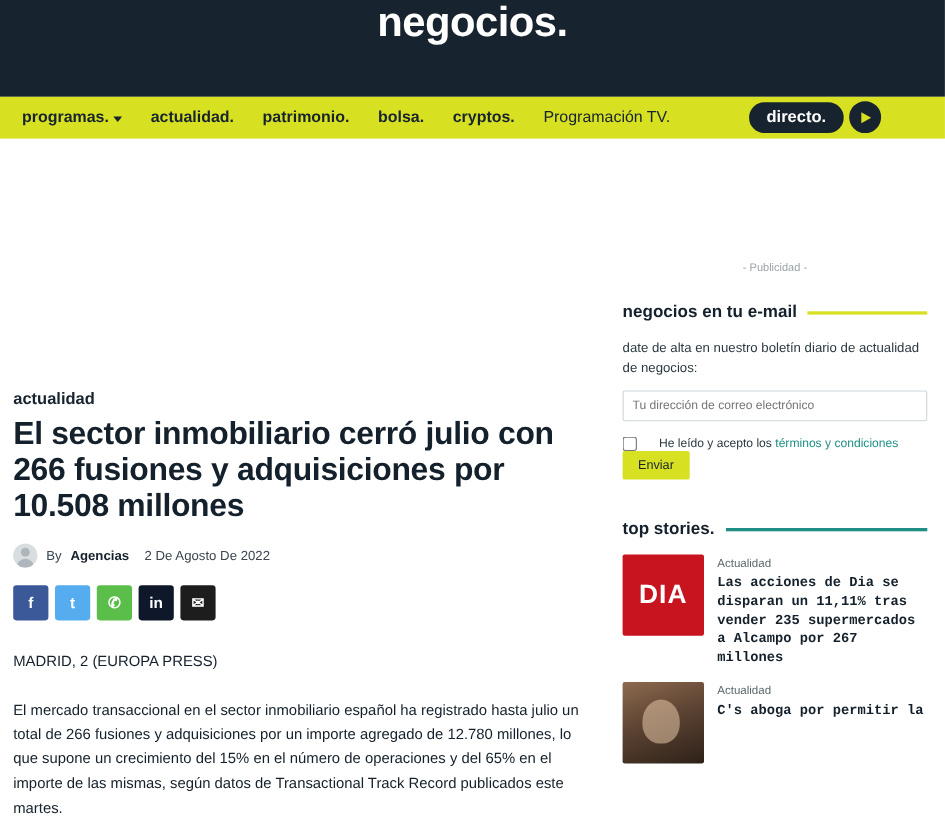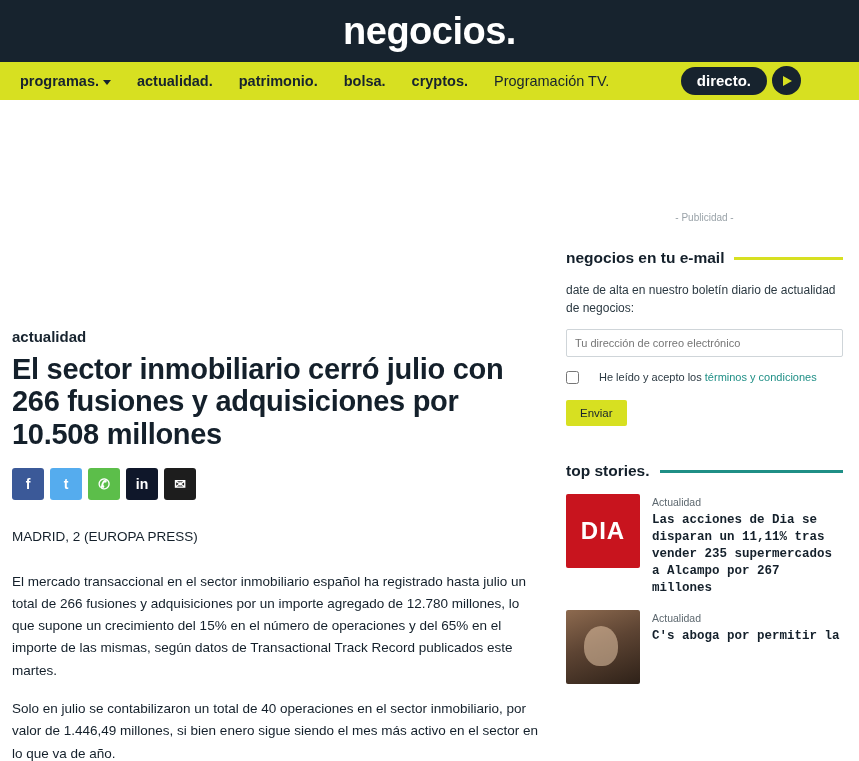--- a/index.html
+++ b/index.html
@@ -7,24 +7,24 @@
     margin: 0; padding: 0;
     width: 859px; height: 761px;
     overflow: hidden;
     background: #ffffff;
     font-family: "Liberation Sans", sans-serif;
     color: #14202b;
   }
 
   
   .masthead {
-    height: 62px;
+    height: 88px;
     background: #17232e;
     display: flex;
-    align-items: center;
+    align-items: flex-start;
     justify-content: center;
   }
   .logo {
     color: #ffffff;
     font-size: 38px;
     font-weight: bold;
     letter-spacing: -0.5px;
   }
 
   
@@ -245,21 +245,20 @@
     margin-top: 12px;
     display: flex;
     align-items: center;
     gap: 20px;
     font-size: 11px;
     color: #2b3942;
   }
   .consent-row input { margin: 2px 0 0 0; }
   .consent-link { color: #1f8f86; }
   .send-btn {
-    margin-top: 16px;
     background: #d7e021;
     border: none;
     color: #17232e;
     font-size: 11.5px;
     padding: 7px 14px;
     border-radius: 2px;
     cursor: pointer;
     font-family: "Liberation Sans", sans-serif;
   }
 
@@ -342,20 +341,26 @@
 
 <div class="page">
   <div class="content-wrap">
 
     <main class="main-col">
       <div class="gap-top"></div>
 
       <div class="kicker">actualidad</div>
       <h1 class="headline">El sector inmobiliario cerró julio con 266 fusiones y adquisiciones por 10.508 millones</h1>
 
+      <div class="byline">
+        <div class="avatar"></div>
+        <span>By</span>
+        <span class="by-author">Agencias</span>
+        <span class="by-date">2 De Agosto De 2022</span>
+      </div>
 
       <div class="share-row">
         <div class="share-btn fb">f</div>
         <div class="share-btn tw">t</div>
         <div class="share-btn wa">✆</div>
         <div class="share-btn li">in</div>
         <div class="share-btn ml">✉</div>
       </div>
 
       <p class="body-text lead-loc">MADRID, 2 (EUROPA PRESS)</p>

